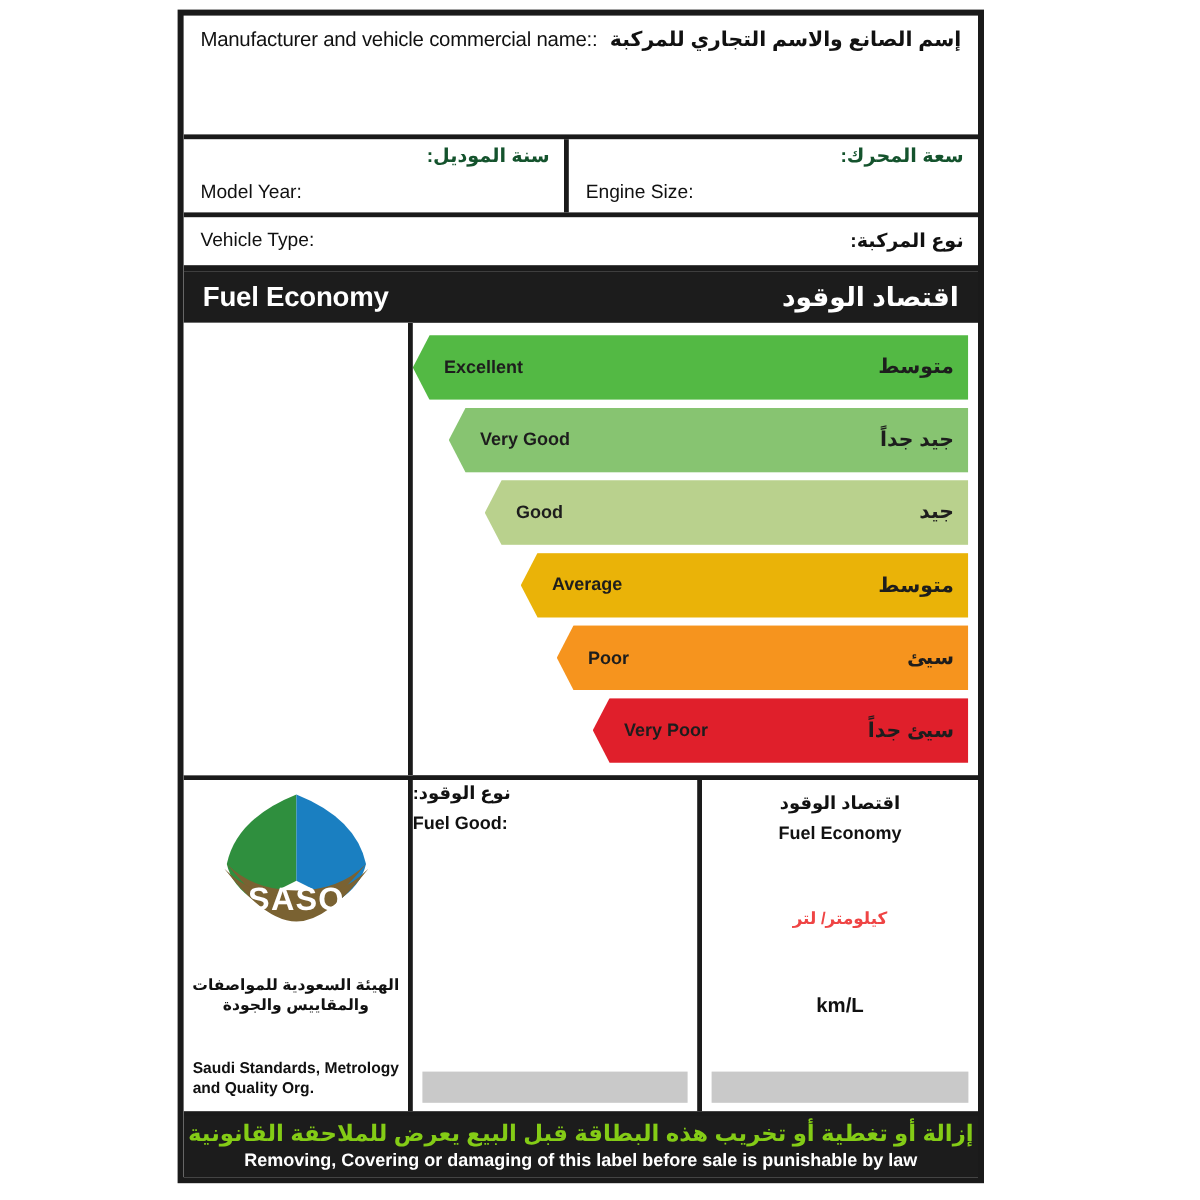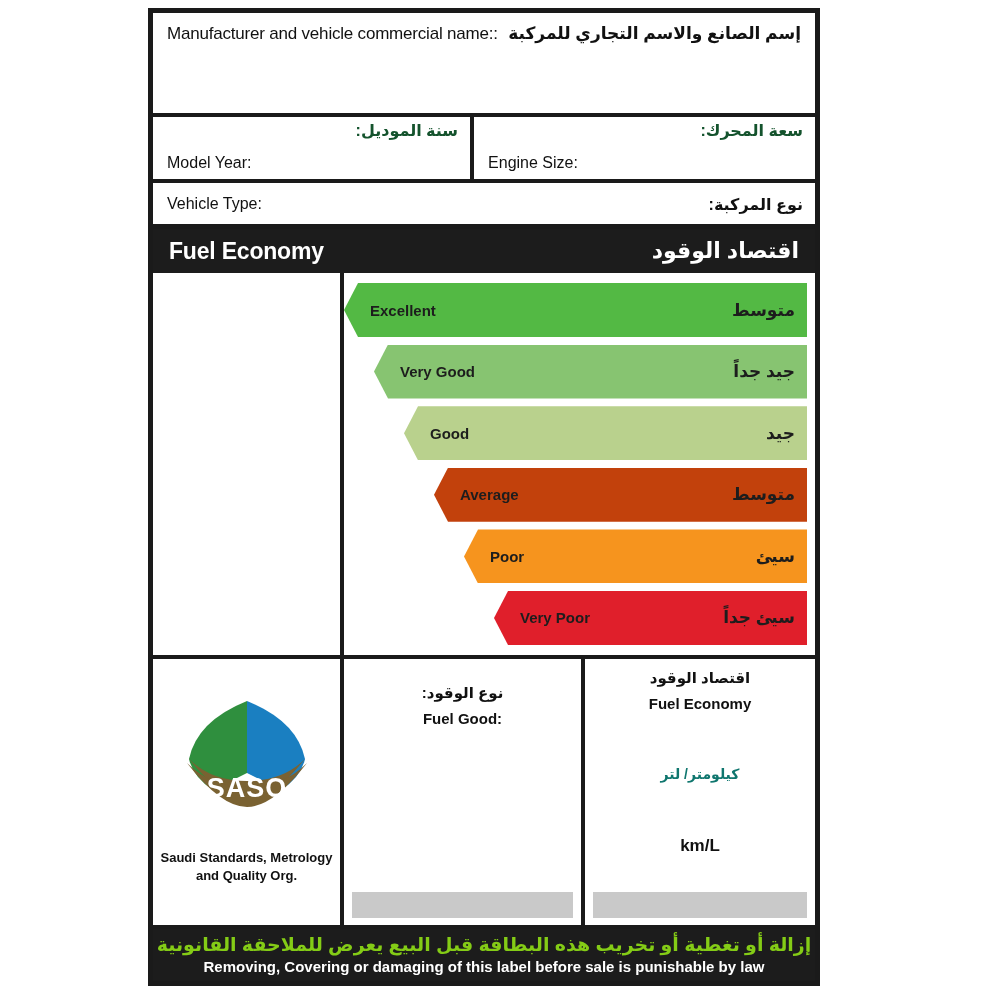--- a/index.html
+++ b/index.html
@@ -222,34 +222,33 @@
     color: #111;
     direction: rtl;
     text-align: center;
     line-height: 1.35;
     margin-top: 4px;
   }
   .saso-en {
     font-size: 13px;
     font-weight: bold;
     color: #111;
-    text-align: center;
     line-height: 1.35;
     margin-top: 2px;
   }
 
   .cell-fueltype {
     box-sizing: border-box;
     width: 241px;
     border-right: 4px solid #1a1a1a;
     position: relative;
     display: flex;
     flex-direction: column;
-    align-items: center;
-    padding-top: 25px;
+    align-items: flex-start;
+    padding-top: 2px;
   }
   .cell-fueleconomy {
     box-sizing: border-box;
     flex: 1;
     position: relative;
     display: flex;
     flex-direction: column;
     align-items: center;
     padding-top: 10px;
   }
@@ -261,21 +260,21 @@
   }
   .bc-en {
     font-size: 15px;
     font-weight: bold;
     color: #111;
     margin-top: 8px;
   }
   .unit-ar {
     font-size: 14px;
     font-weight: bold;
-    color: #0f766e;
+    color: #ef4444;
     direction: rtl;
     margin-top: 54px;
   }
   .unit-en {
     font-size: 17px;
     font-weight: bold;
     color: #111;
     margin-top: 54px;
   }
   .value-strip {
@@ -360,21 +359,21 @@
             <span class="rating-ar">جيد جداً</span>
           </div>
         </div>
         <div class="rating-row">
           <div class="rating-bar" style="background: rgb(185, 209, 141); left: 60px;">
             <span class="rating-en">Good</span>
             <span class="rating-ar">جيد</span>
           </div>
         </div>
         <div class="rating-row">
-          <div class="rating-bar" style="background: #c2410c; left: 90px;">
+          <div class="rating-bar" style="background: #eab308; left: 90px;">
             <span class="rating-en">Average</span>
             <span class="rating-ar">متوسط</span>
           </div>
         </div>
         <div class="rating-row">
           <div class="rating-bar" style="background: rgb(246, 148, 30); left: 120px;">
             <span class="rating-en">Poor</span>
             <span class="rating-ar">سيئ</span>
           </div>
         </div>
@@ -390,20 +389,24 @@
   <div class="row-bottom">
 
     <div class="cell-saso">
       <svg class="saso-logo" viewBox="0 0 128 120">
         <path id="saso-wing-left" d="M64 6 L64 78 L30 95 Q10 82 6 64 Q14 26 64 6 Z" fill="#2f8f3e"></path>
         <path id="saso-wing-right" d="M64 6 L64 78 L98 95 Q118 82 122 64 Q114 26 64 6 Z" fill="#1a7fc1"></path>
         <path id="saso-base" d="M6 64 Q40 106 64 106 Q88 106 122 64 Q100 86 64 86 Q28 86 6 64 Z" fill="#7a6232"></path>
         <path d="M4 68 Q38 112 64 112 Q90 112 124 68 Q100 92 64 92 Q28 92 4 68 Z" fill="#7a6232"></path>
         <text id="saso-logo-text" x="64" y="102" text-anchor="middle" font-family="Liberation Sans, sans-serif" font-size="27" font-weight="bold" fill="#ffffff" letter-spacing="1">SASO</text>
       </svg>
+      <div class="saso-ar">
+        <div>الهيئة السعودية للمواصفات</div>
+        <div>والمقاييس والجودة</div>
+      </div>
       <div class="saso-en">
         <div>Saudi Standards, Metrology</div>
         <div>and Quality Org.</div>
       </div>
     </div>
 
     <div class="cell-fueltype">
       <span class="bc-ar">نوع الوقود:</span>
       <span class="bc-en">Fuel Good:</span>
       <div class="value-strip"></div>

